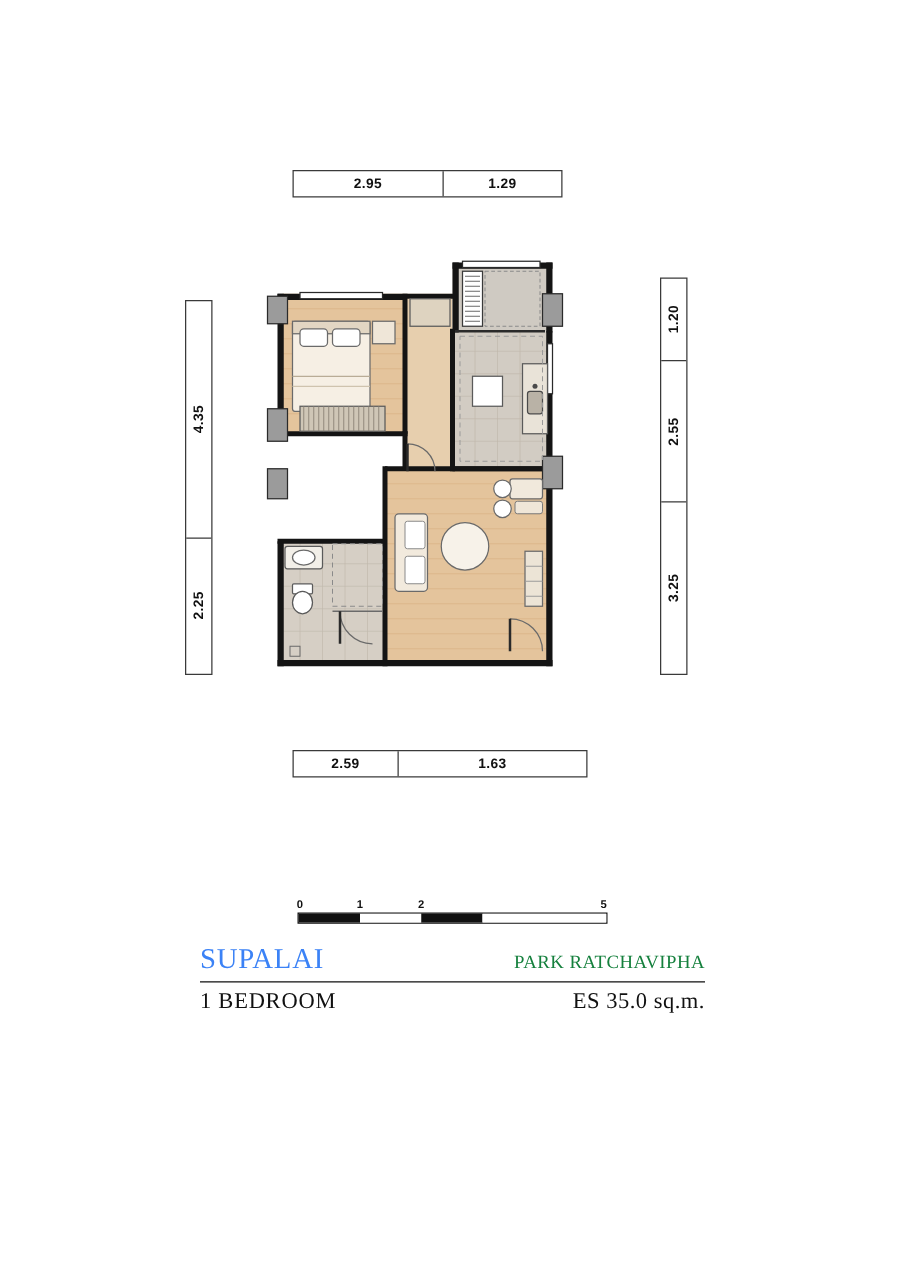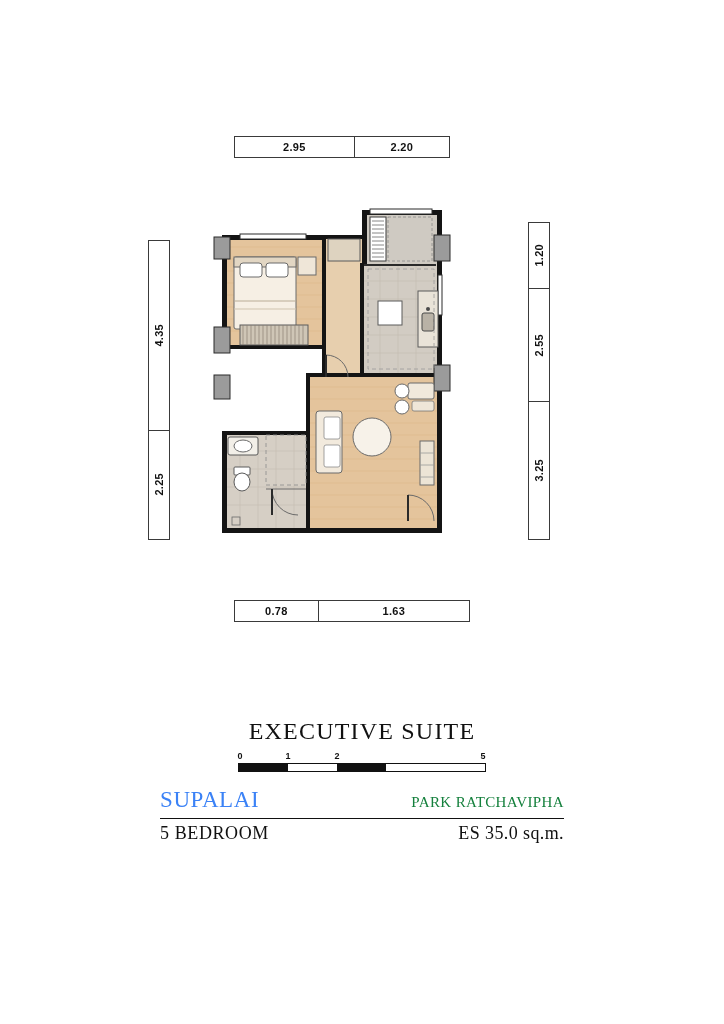--- a/index.html
+++ b/index.html
@@ -182,25 +182,25 @@
     color: #111;
   }
 </style>
 </head>
 <body>
 
 <div class="plan-wrap">
 
   <div class="dim-h" style="left:234px; top:136px; width:216px; height:22px;">
     <div class="cell" style="flex-grow:2.95;">2.95</div>
-    <div class="cell" style="flex-grow:2.20;">2.20</div>
+    <div class="cell" style="flex-grow:2.20;">1.29</div>
   </div>
 
   <div class="dim-h" style="left:234px; top:600px; width:236px; height:22px;">
-    <div class="cell" style="flex-grow:1.65;">0.78</div>
+    <div class="cell" style="flex-grow:1.65;">2.59</div>
     <div class="cell" style="flex-grow:3.50;">1.63</div>
   </div>
 
   <div class="dim-v" style="left:148px; top:240px; width:22px; height:300px;">
     <div class="cell" style="flex-grow:4.35;">
         <span>4.35</span>
       </div>
     <div class="cell" style="flex-grow:2.25;">
         <span>2.25</span>
       </div>
@@ -439,21 +439,20 @@
 
       <path d="M196 290 A 26 26 0 0 1 222 316" stroke="#6a6a6a"></path>
       <line x1="196" y1="290" x2="196" y2="316" stroke="#2a2a2a" stroke-width="2"></line>
 
       <line x1="152" y1="60" x2="224" y2="60" stroke="#2a2a2a" stroke-width="2"></line>
     </g>
   </svg>
 </div>
 
 <div class="titleblock">
-  <div class="plan-title">EXECUTIVE SUITE</div>
 
   <div class="scalebar">
     <div class="ticklabels">
       <span style="left:2px;">0</span>
       <span style="left:50px;">1</span>
       <span style="left:99px;">2</span>
       <span style="left:245px;">5</span>
     </div>
     <div class="bar">
       <div style="width:49px; background:#111111;"></div>
@@ -462,16 +461,16 @@
       <div style="width:99px; background:#ffffff;"></div>
     </div>
   </div>
 
   <div class="brandrow">
     <div class="brand-main">SUPALAI</div>
     <div class="brand-project">PARK RATCHAVIPHA</div>
   </div>
   <div class="rule"></div>
   <div class="inforow">
-    <div class="info-left">5 BEDROOM</div>
+    <div class="info-left">1 BEDROOM</div>
     <div class="info-right">ES 35.0 sq.m.</div>
   </div>
 </div>
 
 </body></html>

